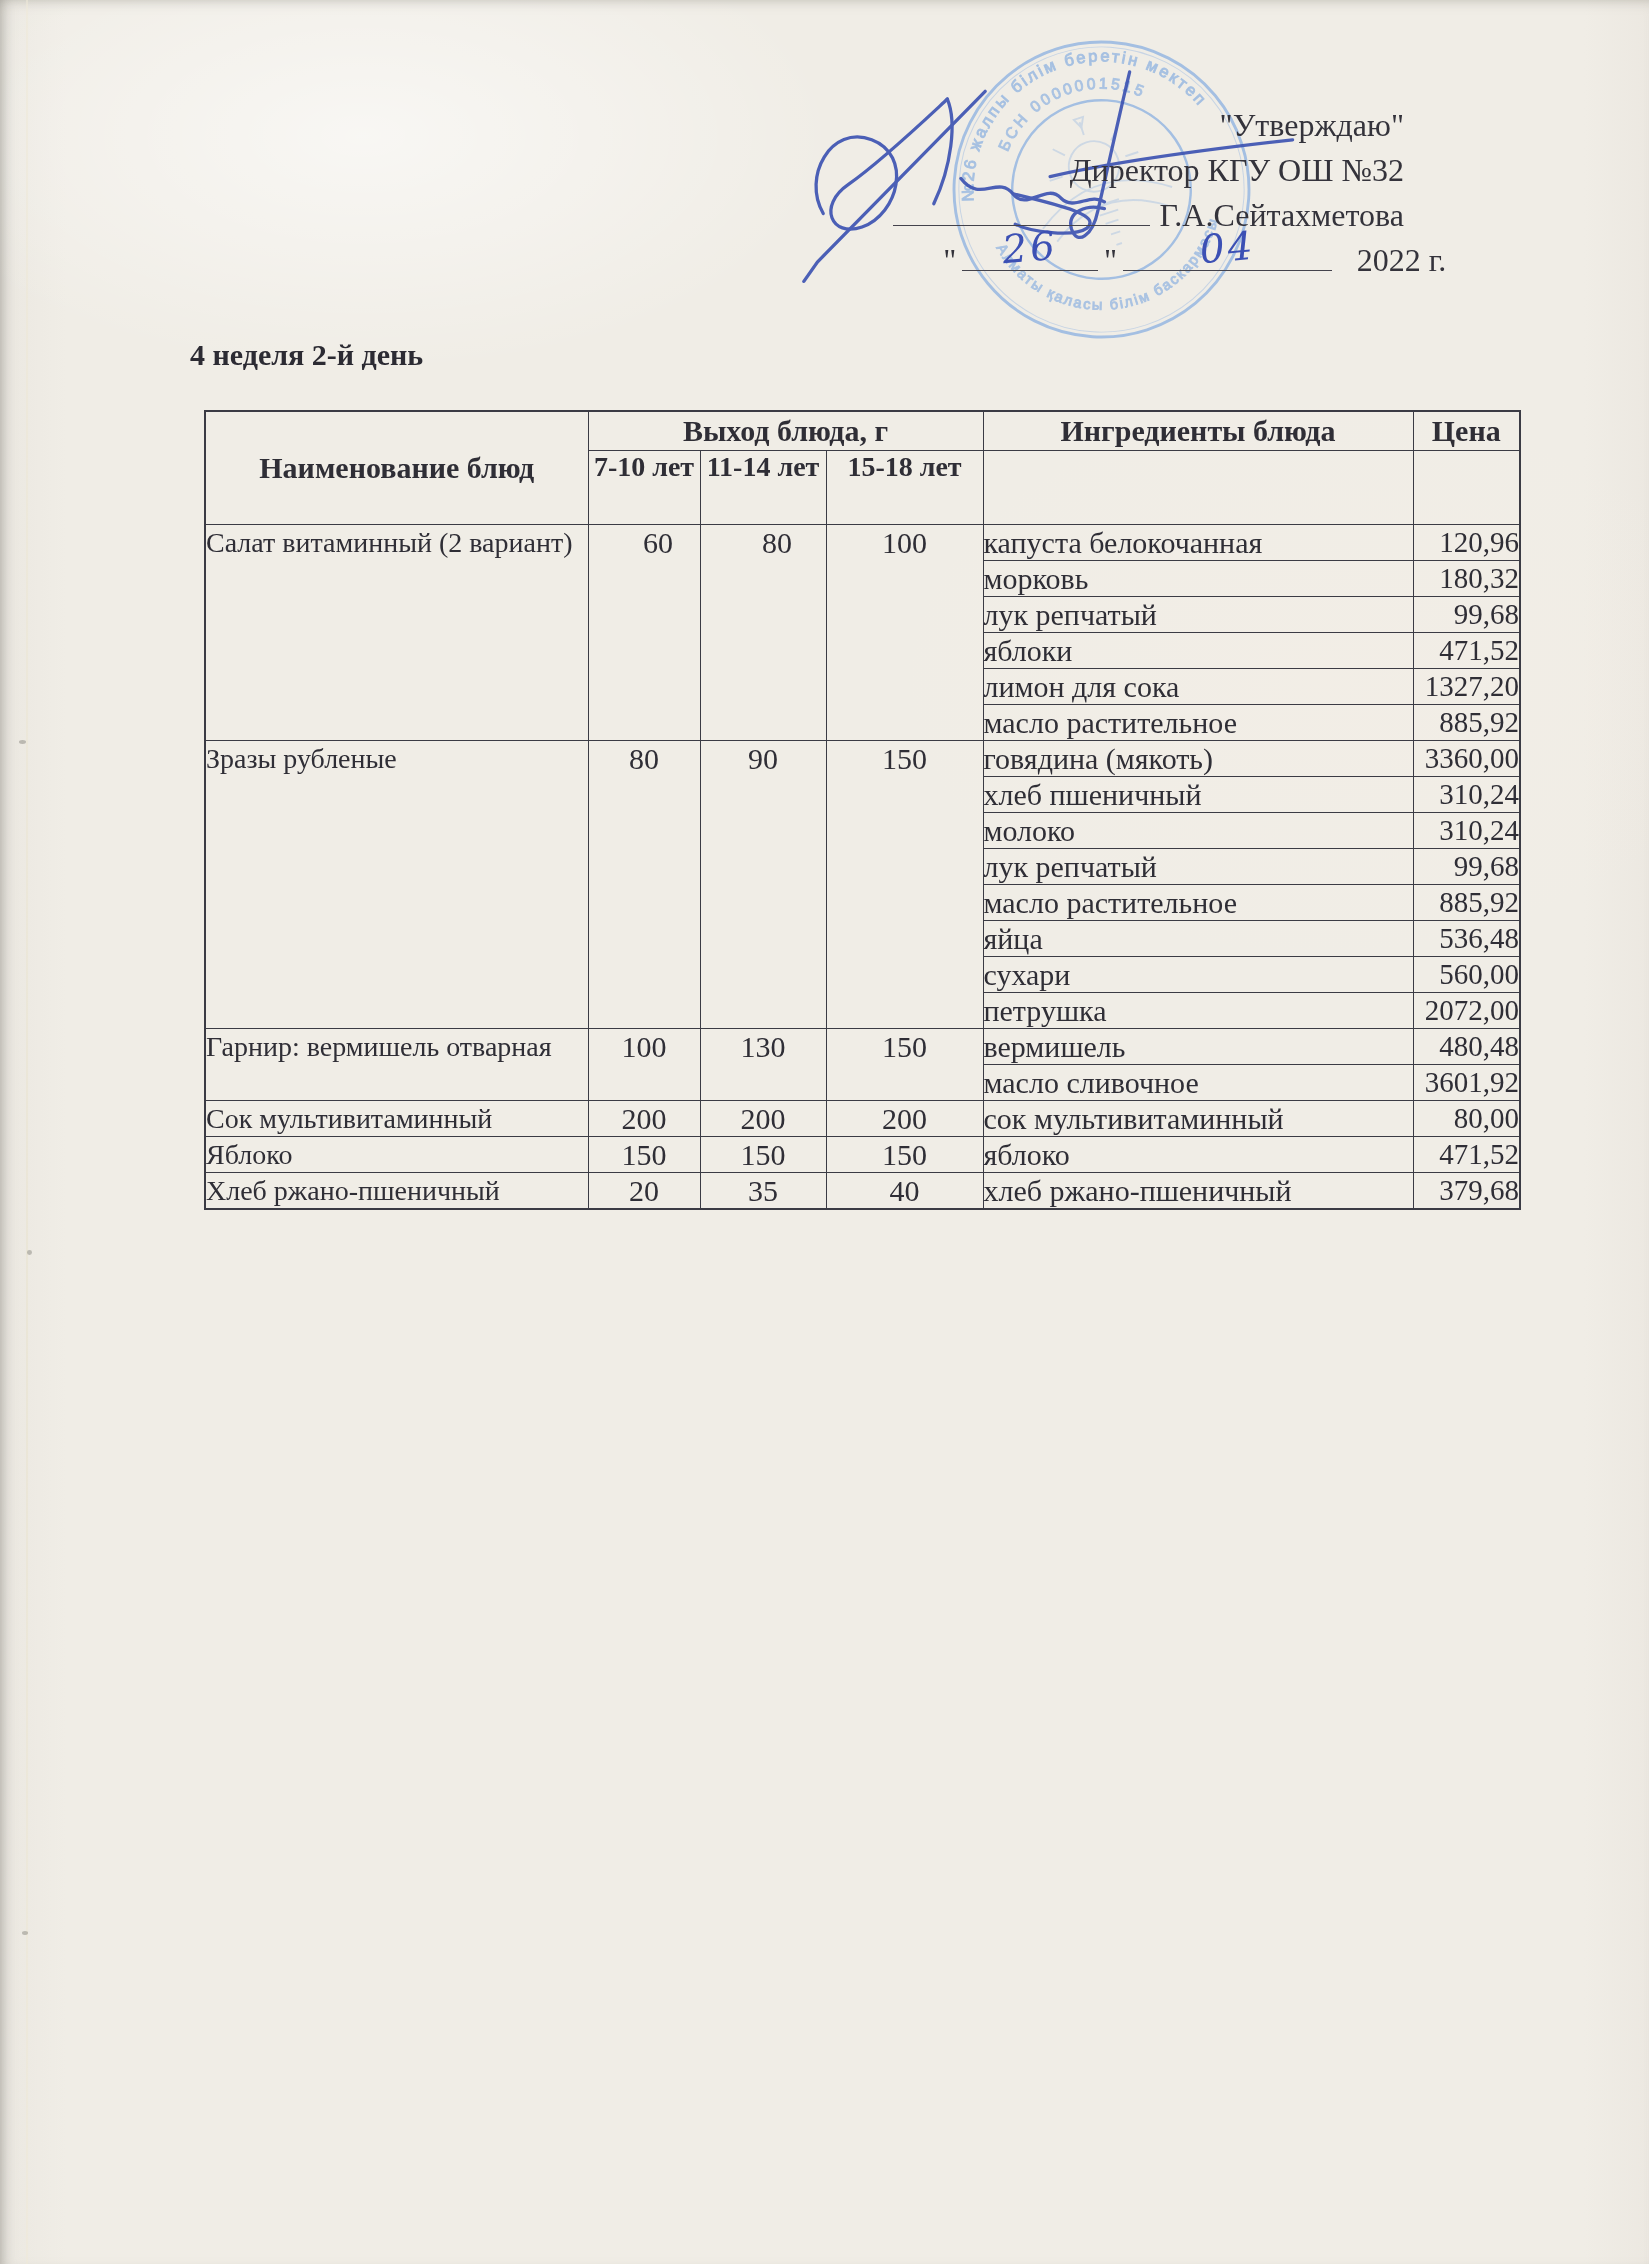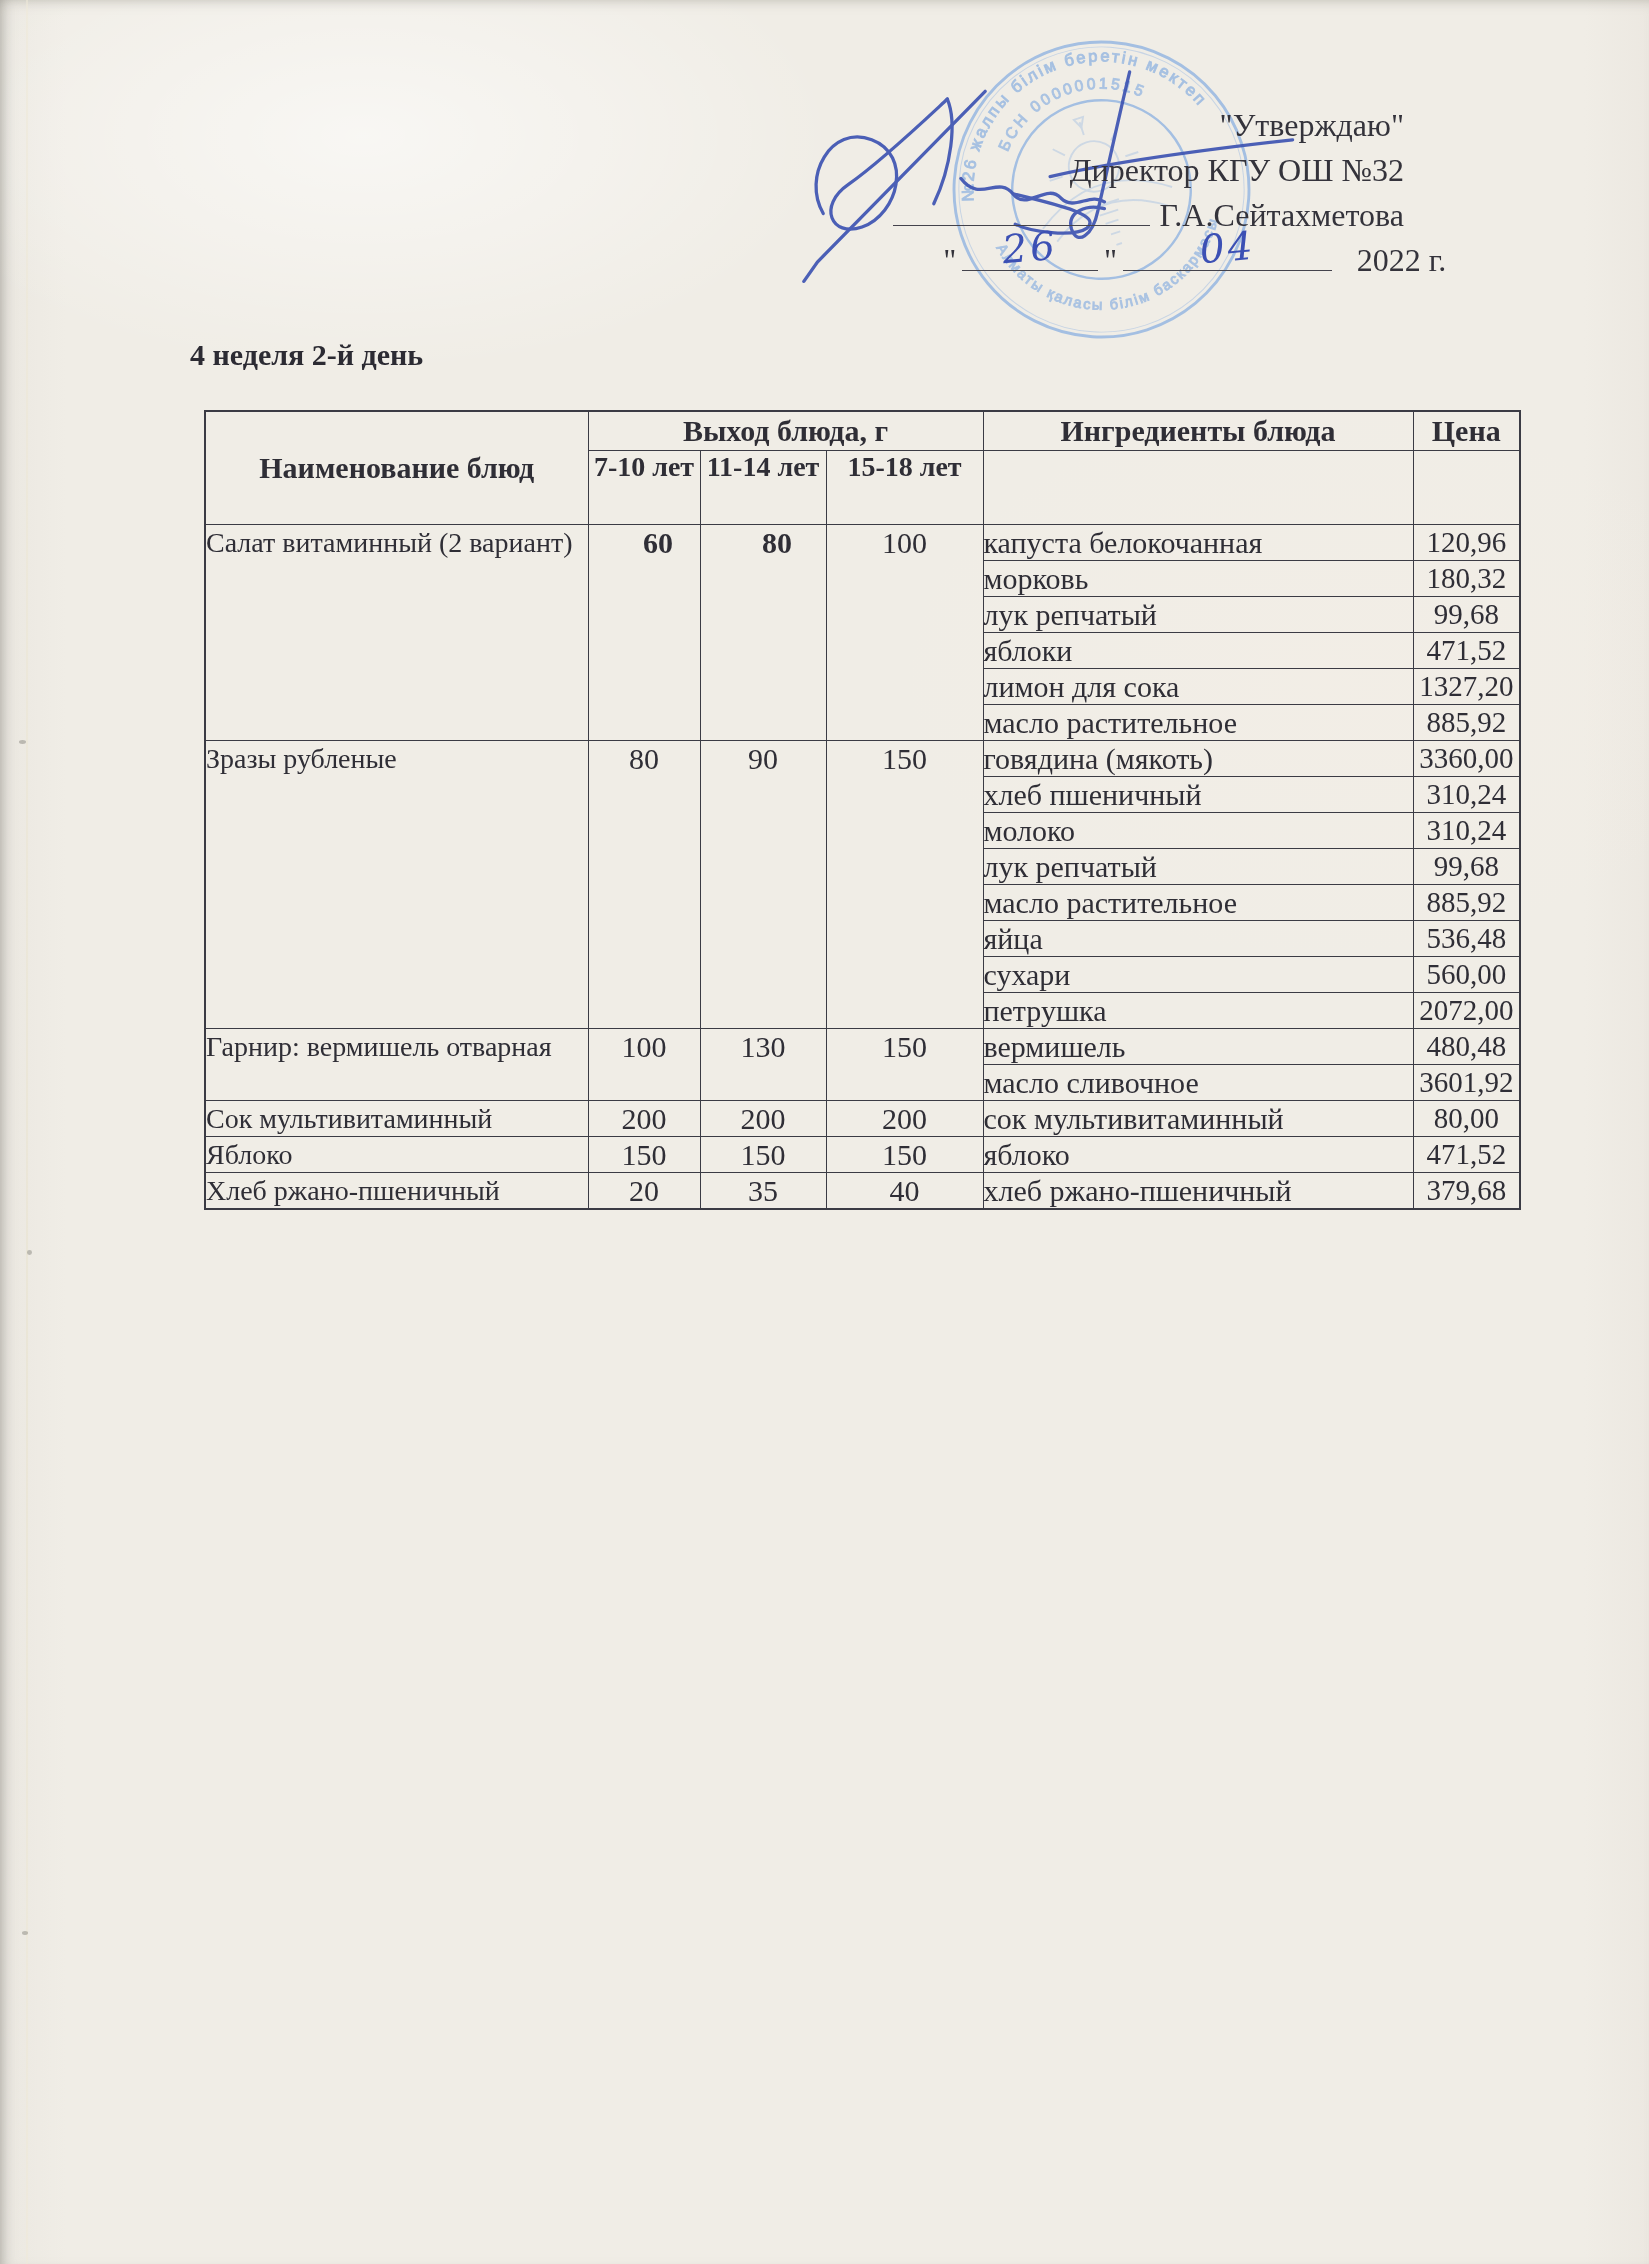--- a/index.html
+++ b/index.html
@@ -55,23 +55,23 @@
   tr.hr2{height:74px;margin-top:22px;}
   th{font-weight:bold;}
   th.name-h{vertical-align:middle;}
   th.out-h{vertical-align:middle;text-align:center;height:38px;}
   th.ing-h{vertical-align:middle;text-align:center;}
   th.price-h{vertical-align:middle;text-align:center;}
   th.age-h{vertical-align:top;text-align:center;padding-top:3.9px;font-size:28px;white-space:nowrap;}
   tbody tr{height:36px;}
   td.dish{vertical-align:top;text-align:left;padding:1px 0 0 4.9px;white-space:nowrap;font-size:28px;line-height:35px;}
   td.portion{vertical-align:top;text-align:center;padding-top:1px;line-height:35px;}
-  td.portion.b{font-weight:bold;padding-left:28px;}
+  td.portion.b{font-weight:normal;padding-left:28px;}
   td.ing{vertical-align:middle;text-align:left;padding-left:7.8px;white-space:nowrap;line-height:33px;}
-  td.price{vertical-align:middle;text-align:center;padding-left:6.8px;white-space:nowrap;font-size:29px;line-height:33px;}
+  td.price{vertical-align:middle;text-align:right;padding-left:6.8px;white-space:nowrap;font-size:29px;line-height:33px;}
 </style>
 </head>
 <body>
 
 <div class="page">
   <div class="crease"></div>
   <div class="speck" style="left:19.4px;top:740px;width:6.8px;height:3.9px;"></div>
   <div class="speck" style="left:27px;top:1250px;width:4.9px;height:4.9px;"></div>
   <div class="speck" style="left:22px;top:1931px;width:5.8px;height:3.9px;"></div>
 

